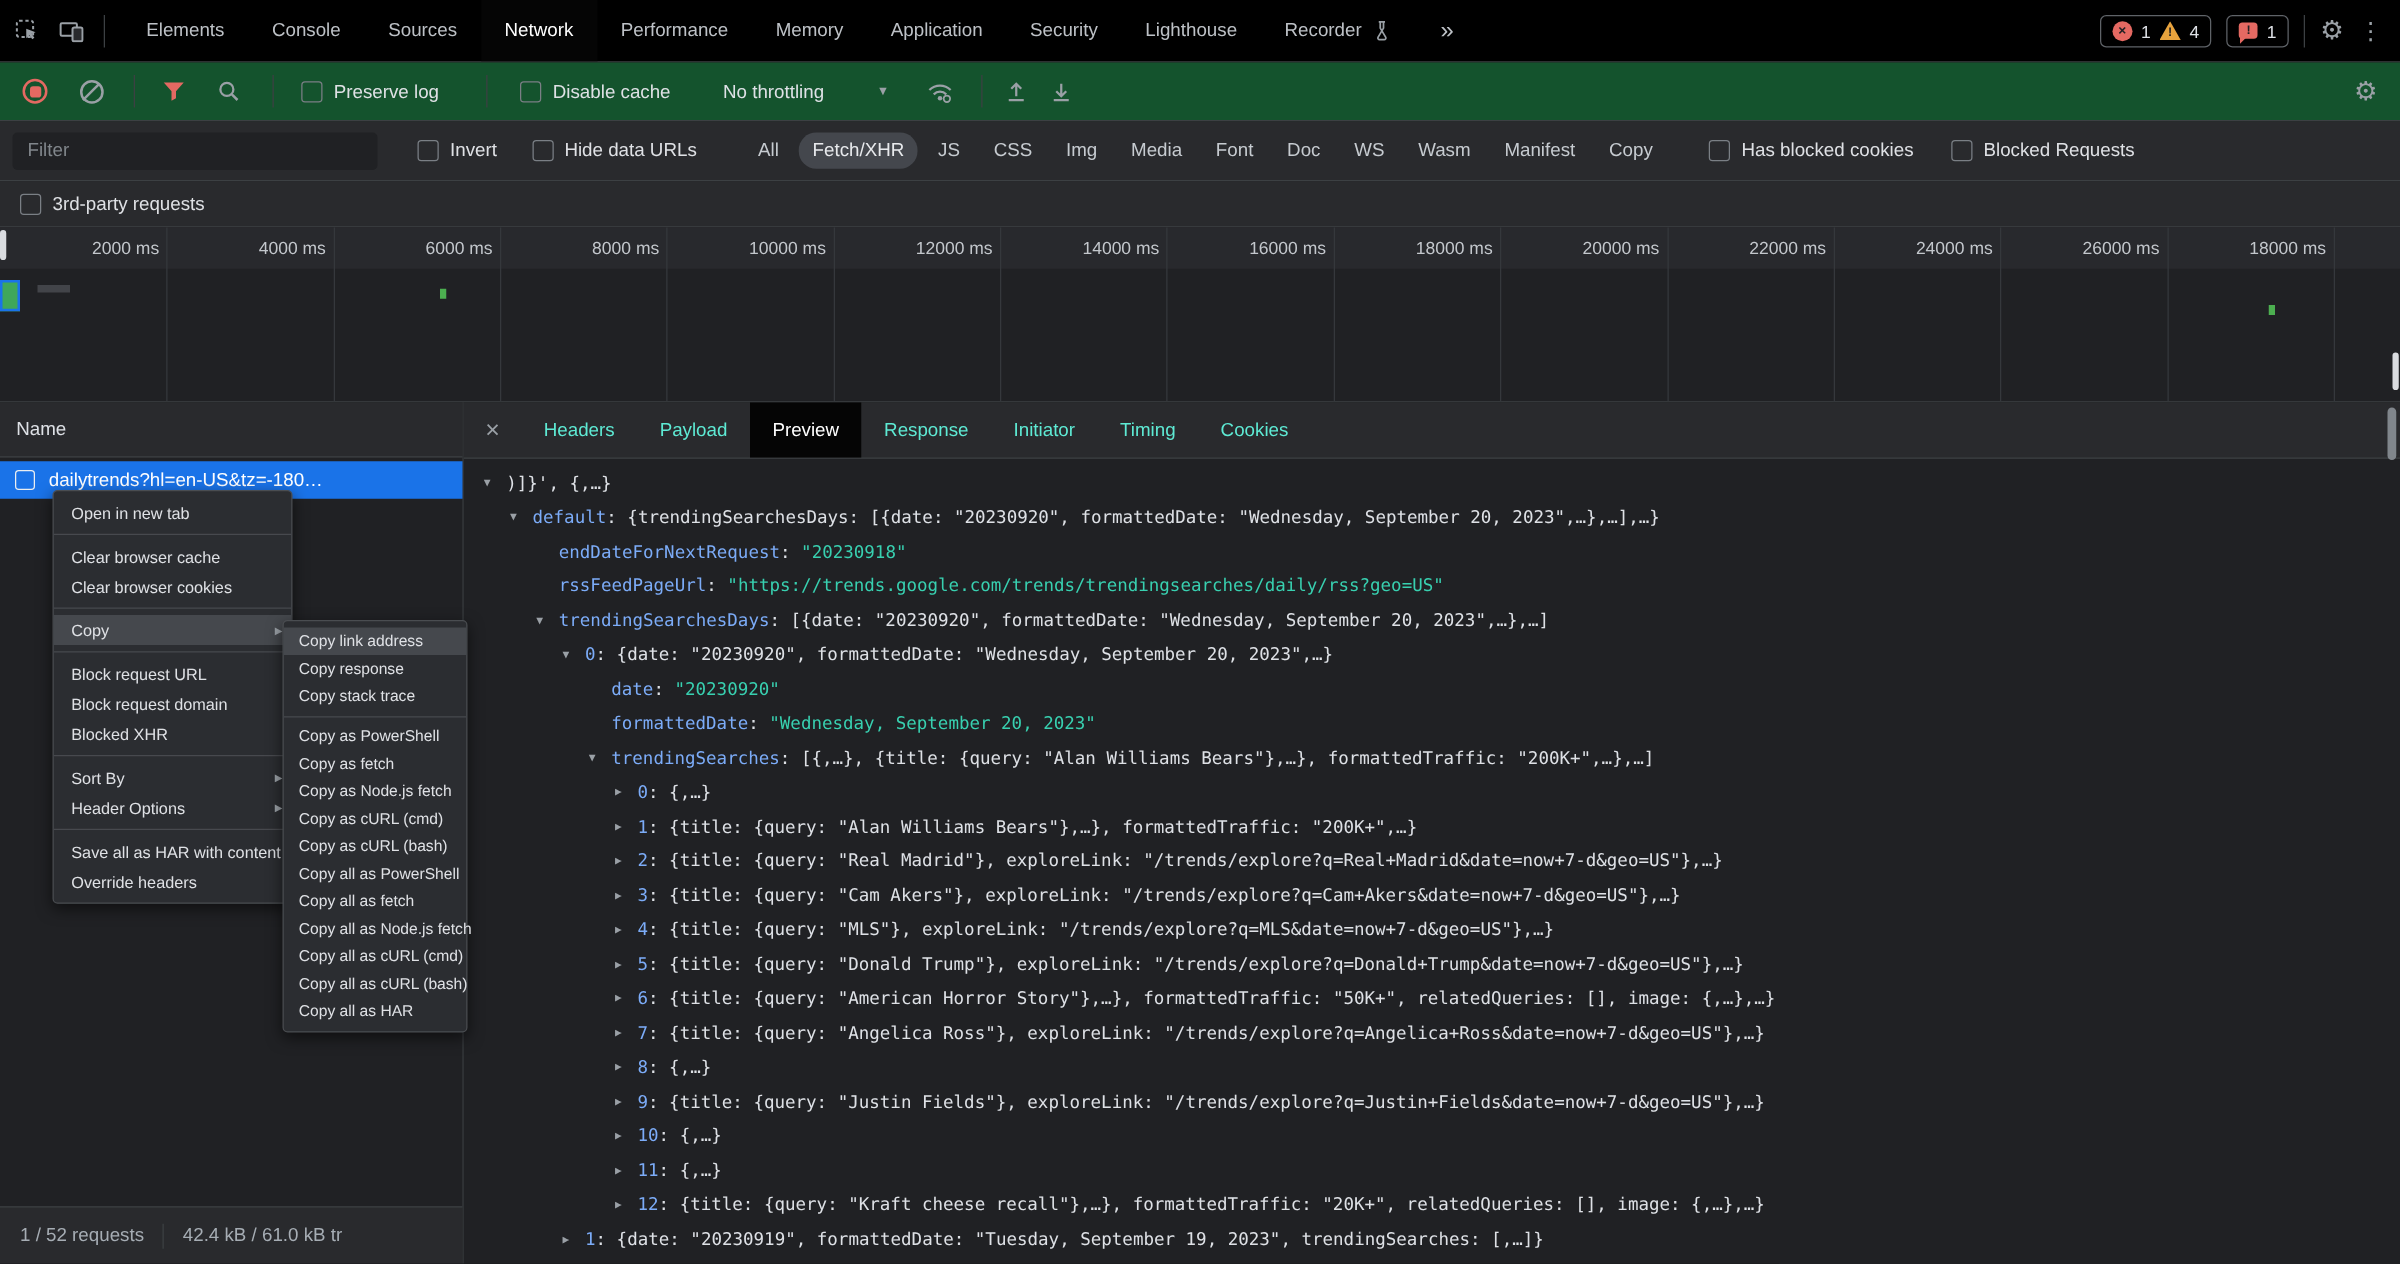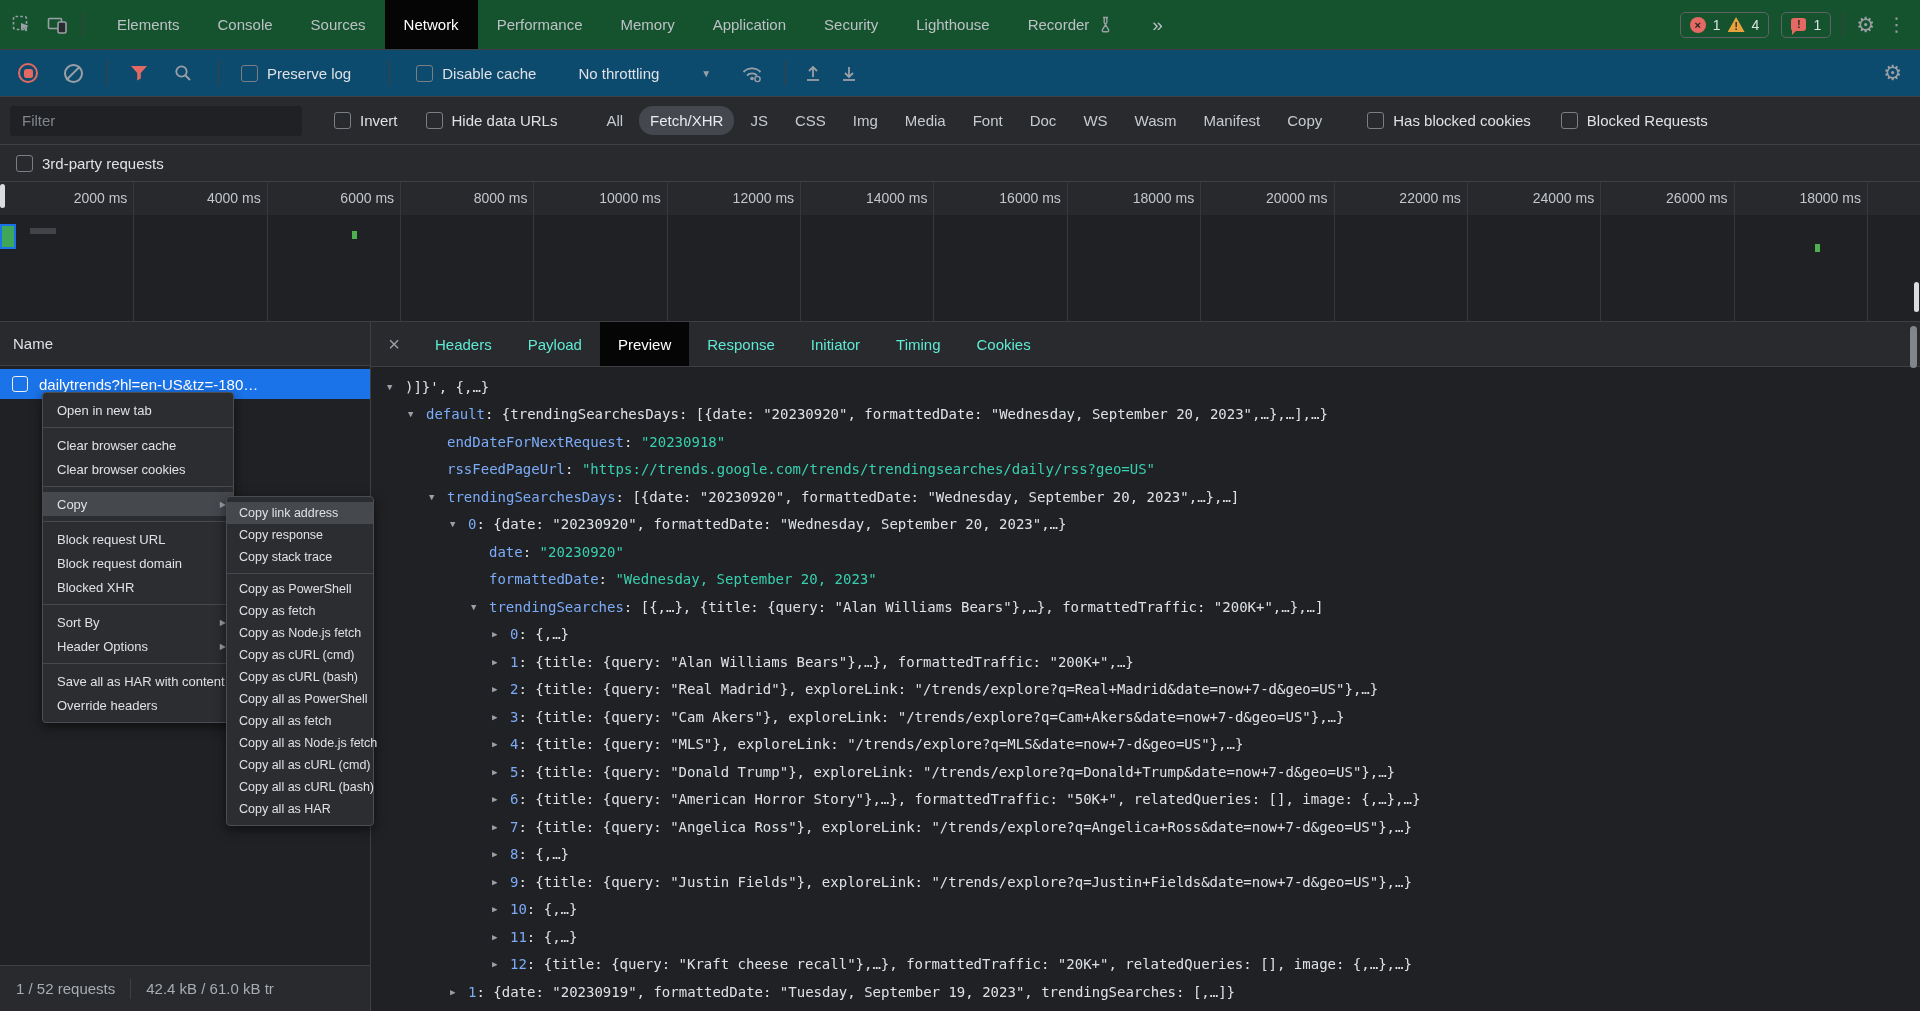--- a/index.html
+++ b/index.html
@@ -3,42 +3,42 @@
 <meta charset="utf-8">
 <style>
   html,body{margin:0;padding:0;background:#17181a;}
   #app{position:relative;width:1920px;height:1011px;background:#202124;overflow:hidden;
        font-family:"Liberation Sans",sans-serif;color:#dee1e6;font-size:15px;}
   .flex{display:flex;align-items:center;}
   .vdiv{width:1px;height:26px;background:#3c4043;flex:0 0 1px;}
   .spacer{flex:1;}
 
   
-  .tabbar{position:absolute;top:0;left:0;right:0;height:49px;background:#14532d;
+  .tabbar{position:absolute;top:0;left:0;right:0;height:49px;background:#000000;
           border-bottom:1px solid #3c4043;display:flex;align-items:center;}
   .tb-icons{display:flex;align-items:center;gap:16px;padding:0 14px 0 12px;}
   .icon-btn{display:flex;align-items:center;justify-content:center;cursor:pointer;}
   .main-tab{height:49px;display:flex;align-items:center;padding:0 19px;color:#bdc1c6;cursor:pointer;}
   .main-tab.sel{background:#050505;color:#ffffff;}
   .main-tab .flask{margin-left:9px;display:flex;}
   .chev{color:#bdc1c6;font-size:19px;padding:0 20px;letter-spacing:2px;}
   .tab-right{margin-left:auto;display:flex;align-items:center;gap:12px;padding-right:14px;}
   .badge-box{display:flex;align-items:center;gap:7px;border:1px solid #5f6368;border-radius:5px;
              padding:4px 9px;font-size:14px;color:#dee1e6;cursor:pointer;}
   .err-ic{width:16px;height:16px;border-radius:50%;background:#e46962;color:#202124;font-size:11px;
           font-weight:bold;display:flex;align-items:center;justify-content:center;}
   .warn-ic{width:17px;height:15px;background:#e8a33d;clip-path:polygon(50% 0,100% 100%,0 100%);
            color:#202124;font-size:10px;font-weight:bold;display:flex;align-items:flex-end;justify-content:center;}
   .iss-ic{position:relative;width:15px;height:13px;border-radius:3px;background:#e46962;color:#202124;
           font-size:10px;font-weight:bold;display:flex;align-items:center;justify-content:center;}
   .iss-ic::after{content:"";position:absolute;left:1px;bottom:-4px;border:3px solid transparent;border-top-color:#e46962;border-left-color:#e46962;}
   .glyph{color:#9aa0a6;}
 
   
-  .toolbar2{position:absolute;top:50px;left:0;right:0;height:46px;background:#0c4a6e;
+  .toolbar2{position:absolute;top:50px;left:0;right:0;height:46px;background:#14532d;
             border-bottom:1px solid #3c4043;display:flex;align-items:center;padding:0 0 0 18px;}
   .rec{width:16px;height:16px;border:2.5px solid #e46962;border-radius:50%;position:relative;flex:0 0 auto;}
   .rec::after{content:"";position:absolute;inset:3.5px;background:#e46962;border-radius:2.5px;}
   .clr{width:15px;height:15px;border:2.5px solid #9aa0a6;border-radius:50%;position:relative;flex:0 0 auto;}
   .clr::after{content:"";position:absolute;left:6.2px;top:-2px;width:2.4px;height:19px;background:#9aa0a6;transform:rotate(45deg);}
   .cb{width:15px;height:15px;border:1.5px solid #7a7f85;border-radius:3px;background:transparent;flex:0 0 auto;cursor:pointer;}
   .cb-lab{margin-left:9px;color:#dfe1e5;white-space:nowrap;cursor:pointer;}
   .throttle{display:flex;align-items:center;cursor:pointer;}
   .dd-caret{margin-left:42px;color:#9aa0a6;font-size:10px;}
 

